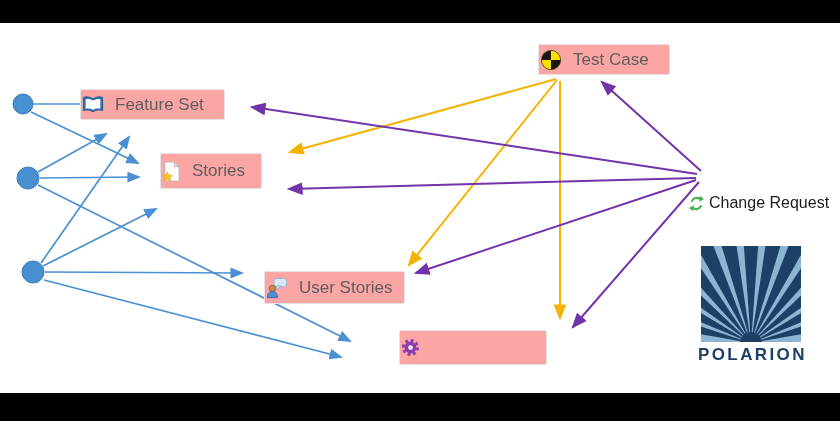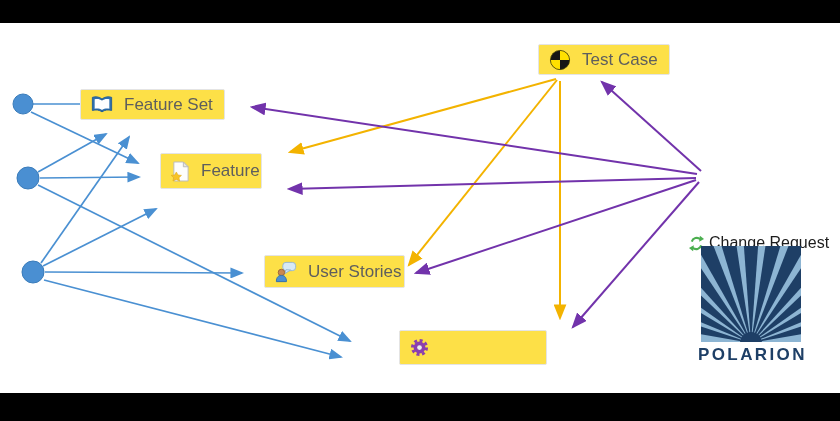--- a/index.html
+++ b/index.html
@@ -3,23 +3,23 @@
 <meta charset="utf-8">
 <style>
   html,body{margin:0;padding:0;background:#ffffff;}
   .stage{position:relative;width:840px;height:421px;background:#ffffff;overflow:hidden;
          font-family:"Liberation Sans",sans-serif;}
   .bar{position:absolute;left:0;width:840px;background:#000;}
   .bar.top{top:0;height:23px;}
   .bar.bottom{top:393px;height:28px;}
   #edges-layer{position:absolute;left:0;top:0;width:840px;height:421px;z-index:1;}
   .node{position:absolute;z-index:2;display:flex;align-items:center;box-sizing:border-box;}
-  .node.box{background:#fde047;border:1px solid #e4e4e4;border-radius:2px;padding:0 10px;gap:11px;}
+  .node.box{background:#fca5a5;border:1px solid #e4e4e4;border-radius:2px;padding:0 1px;gap:11px;}
   .node .label{font-size:17px;color:#5e5e5e;white-space:nowrap;}
-  .node.plain{background:transparent;border:none;gap:4px;margin-top:40px;}
+  .node.plain{background:transparent;border:none;gap:4px;}
   .node.plain .label{font-size:16px;color:#1c1c1c;}
   .icon{display:flex;align-items:center;justify-content:center;}
   .logo{position:absolute;left:698px;top:246px;width:106px;z-index:2;text-align:left;}
   #logo-rays{display:block;margin:0 auto;overflow:hidden;}
   .logo-text{margin-top:3px;font-size:17px;font-weight:bold;letter-spacing:2.4px;
              color:#1e3f66;white-space:nowrap;}
 </style>
 </head>
 <body>
 
@@ -75,24 +75,24 @@
   </div>
 
   <div class="node box" style="left:160px;top:153px;width:102px;height:36px">
     <span class="icon">
       <svg viewBox="0 0 20 22" width="19" height="21">
         <path d="M3 1 L13 1 L18 6 L18 21 L3 21 Z" fill="#fdfdfb" stroke="#b9b9b9"></path>
         <path d="M13 1 L13 6 L18 6 Z" fill="#e8e8e2" stroke="#b9b9b9"></path>
         <polygon points="5.6,11.5 7.4,14.7 11,15.1 8.4,17.5 9.1,21 5.6,19.3 2.1,21 2.8,17.5 0.2,15.1 3.8,14.7" fill="#f7c325" stroke="#e0a91a" stroke-width="0.6"></polygon>
       </svg>
     </span>
-    <span class="label">Feature</span>
+    <span class="label">Stories</span>
   </div>
 
-  <div class="node box" style="left:264px;top:255px;width:141px;height:33px">
+  <div class="node box" style="left:264px;top:271px;width:141px;height:33px">
     <span class="icon">
       <svg viewBox="0 0 24 24" width="22" height="22">
         <rect x="8.5" y="1.5" width="14" height="9" rx="3.5" fill="#d7e9f6" stroke="#90b4d2"></rect>
         <path d="M12 9.5 L10.5 14 L17 9.8 Z" fill="#d7e9f6" stroke="#90b4d2"></path>
         <circle cx="7" cy="12.5" r="3.5" fill="#c98850" stroke="#9a6436"></circle>
         <path d="M1.5 22.5 C1.5 17.3 4 15.7 7 15.7 C10 15.7 12.5 17.3 12.5 22.5 Z" fill="#4a8fd2" stroke="#2f6ca8"></path>
       </svg>
     </span>
     <span class="label">User Stories</span>
   </div>

